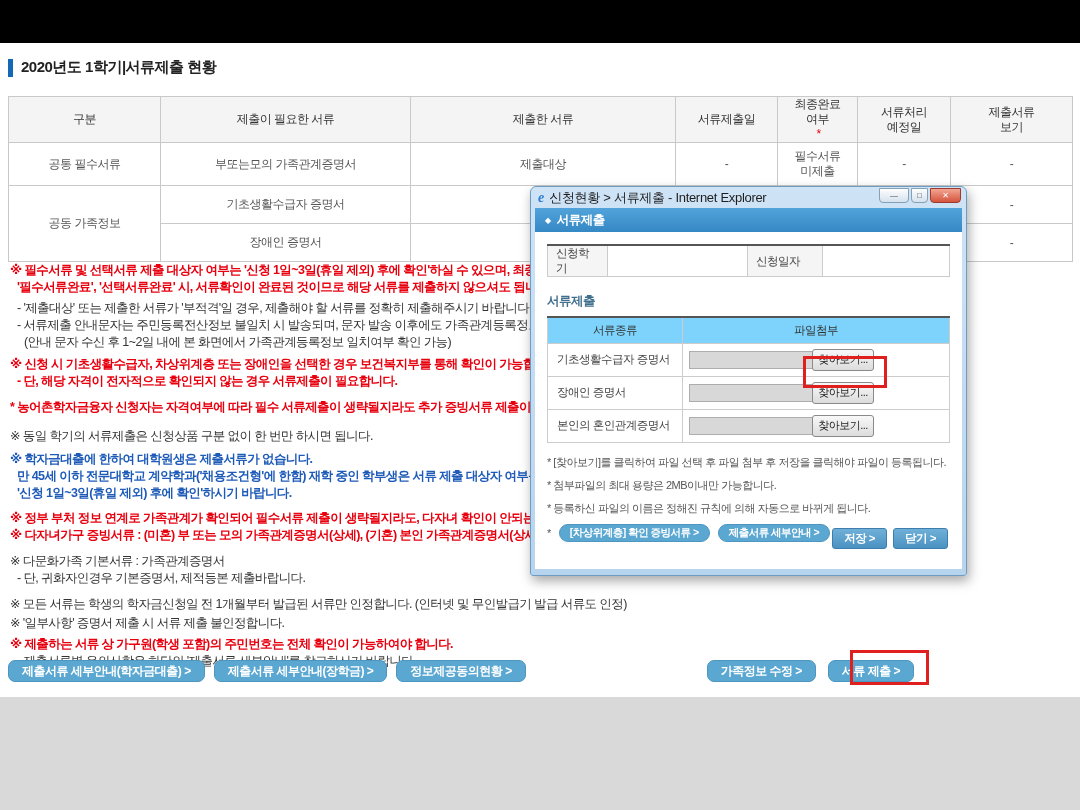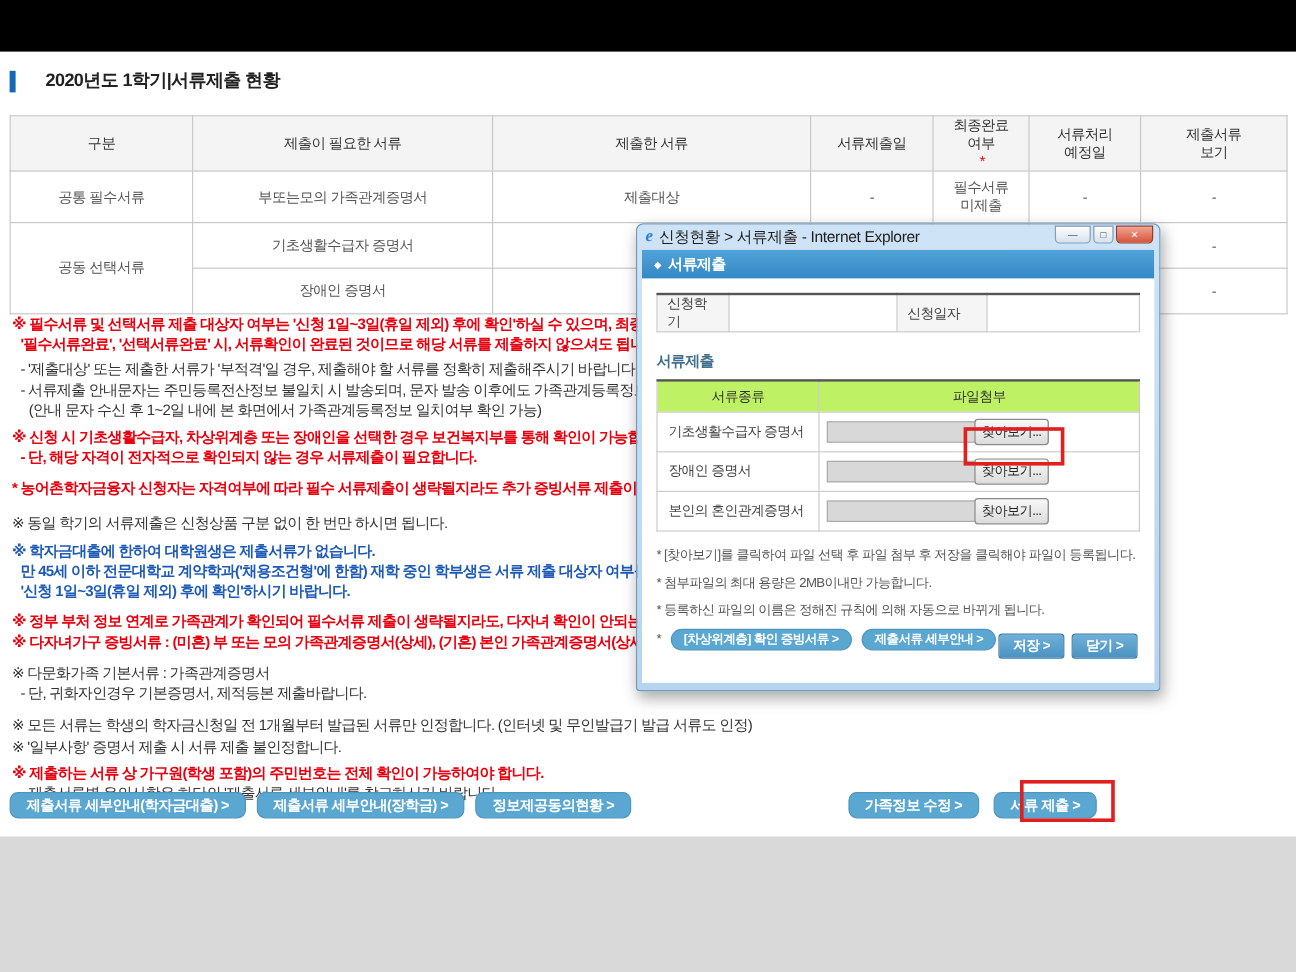--- a/index.html
+++ b/index.html
@@ -2,21 +2,21 @@
 <html><head>
 <meta charset="utf-8">
 <style>
   * { margin:0; padding:0; box-sizing:border-box; }
   html,body { width:1080px; height:810px; overflow:hidden; }
   body { font-family:"Liberation Sans","DejaVu Sans",sans-serif; background:#ffffff; position:relative; }
 
   .top-band { position:absolute; left:0; top:0; width:1080px; height:43px; background:#000; }
   .footer-band { position:absolute; left:0; top:697px; width:1080px; height:113px; background:#d9d9d9; }
 
-  .page-title { position:absolute; left:8px; top:58px; display:flex; align-items:center;gap:17px; }
+  .page-title { position:absolute; left:8px; top:58px; display:flex; align-items:center; }
   .page-title .bar { width:5px; height:18px; background:#1668b4; margin-right:8px; }
   .page-title .txt { font-size:15px; font-weight:bold; color:#222; letter-spacing:-0.5px; }
 
   
   table.status { position:absolute; left:8px; top:96px; width:1064px; border-collapse:collapse; table-layout:fixed; }
   table.status th, table.status td { border:1px solid #c9c9c9; text-align:center; vertical-align:middle; font-size:12px; color:#555; letter-spacing:-0.5px; }
   table.status th { background:#f4f4f4; color:#333; font-weight:normal; }
   table.status .two-line span { display:block; line-height:15px; }
   .star { color:#e8000f; margin-left:2px; display:inline; }
 
@@ -48,21 +48,21 @@
   .popup-header { height:24px; background:linear-gradient(#52a3da,#3488c4); color:#fff; font-size:12.5px; font-weight:bold; display:flex; align-items:center; padding:0 10px; letter-spacing:-0.5px; }
   .popup-header .diamond { font-size:8px; margin-right:6px; }
   .popup-body { padding:12px 12px 0 12px; position:relative; }
 
   table.info { width:100%; border-collapse:collapse; table-layout:fixed; border-top:2px solid #555; }
   table.info td { border:1px solid #ccc; height:24px; font-size:11.5px; color:#444; padding:0 8px; letter-spacing:-0.5px; }
   table.info td.lbl { background:#f5f5f5; }
 
   .file-section-title { margin-top:16px; font-size:12.5px; font-weight:bold; color:#41708f; letter-spacing:-0.5px; height:17px; margin-bottom:6px; }
   table.files { width:100%; border-collapse:collapse; table-layout:fixed; border-top:2px solid #555; }
-  table.files th { background:#bef264; border:1px solid #ccc; height:26px; font-size:11.5px; font-weight:normal; color:#333; letter-spacing:-0.5px; }
+  table.files th { background:#7dd3fc; border:1px solid #ccc; height:26px; font-size:11.5px; font-weight:normal; color:#333; letter-spacing:-0.5px; }
   table.files td { border:1px solid #ccc; height:33px; font-size:11.5px; color:#444; letter-spacing:-0.5px; }
   table.files td.doc { padding-left:9px; }
   .filectl { position:relative; width:185px; height:20px; margin-left:6px; }
   .filebar { position:absolute; left:0; top:1px; width:100%; height:18px; background:#d8d8d8; border:1px solid #adadad; }
   .browse-btn { position:absolute; right:0; top:-1px; width:62px; height:22px; background:linear-gradient(#f8f8f8,#dcdcdc); border:1px solid #8a8a8a; border-radius:3px; font-size:11px; color:#222; display:flex; align-items:center; justify-content:center; letter-spacing:-0.5px; cursor:pointer; }
 
   .popup-notes { margin-top:12px; }
   .popup-notes div { font-size:11px; color:#555; letter-spacing:-0.5px; margin-bottom:8px; }
   .note-btn-row { display:flex; align-items:center; gap:8px; margin-top:2px; }
   .note-bullet { font-size:11px; color:#555; }
@@ -122,21 +122,21 @@
     <td>제출대상</td>
     <td>-</td>
     <td class="two-line">
       <span>필수서류</span>
           <span>미제출</span>
     </td>
     <td>-</td>
     <td>-</td>
   </tr>
   <tr style="height:38px">
-    <td rowspan="2">공동 선택서류</td>
+    <td rowspan="2">공동 가족정보</td>
     <td>기초생활수급자 증명서</td>
     <td></td>
     <td></td>
     <td></td>
     <td></td>
     <td>-</td>
   </tr>
   <tr style="height:38px">
     <td>장애인 증명서</td>
     <td></td>

